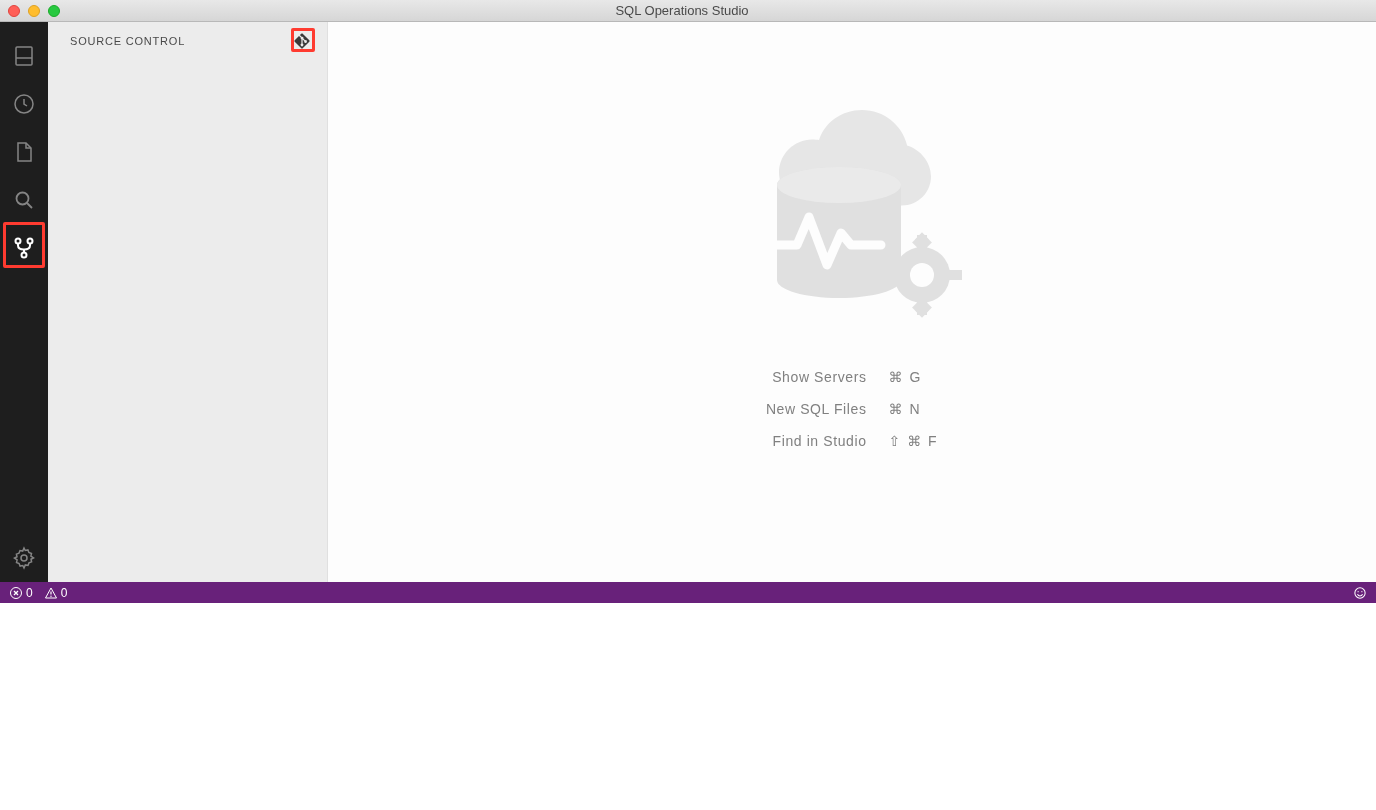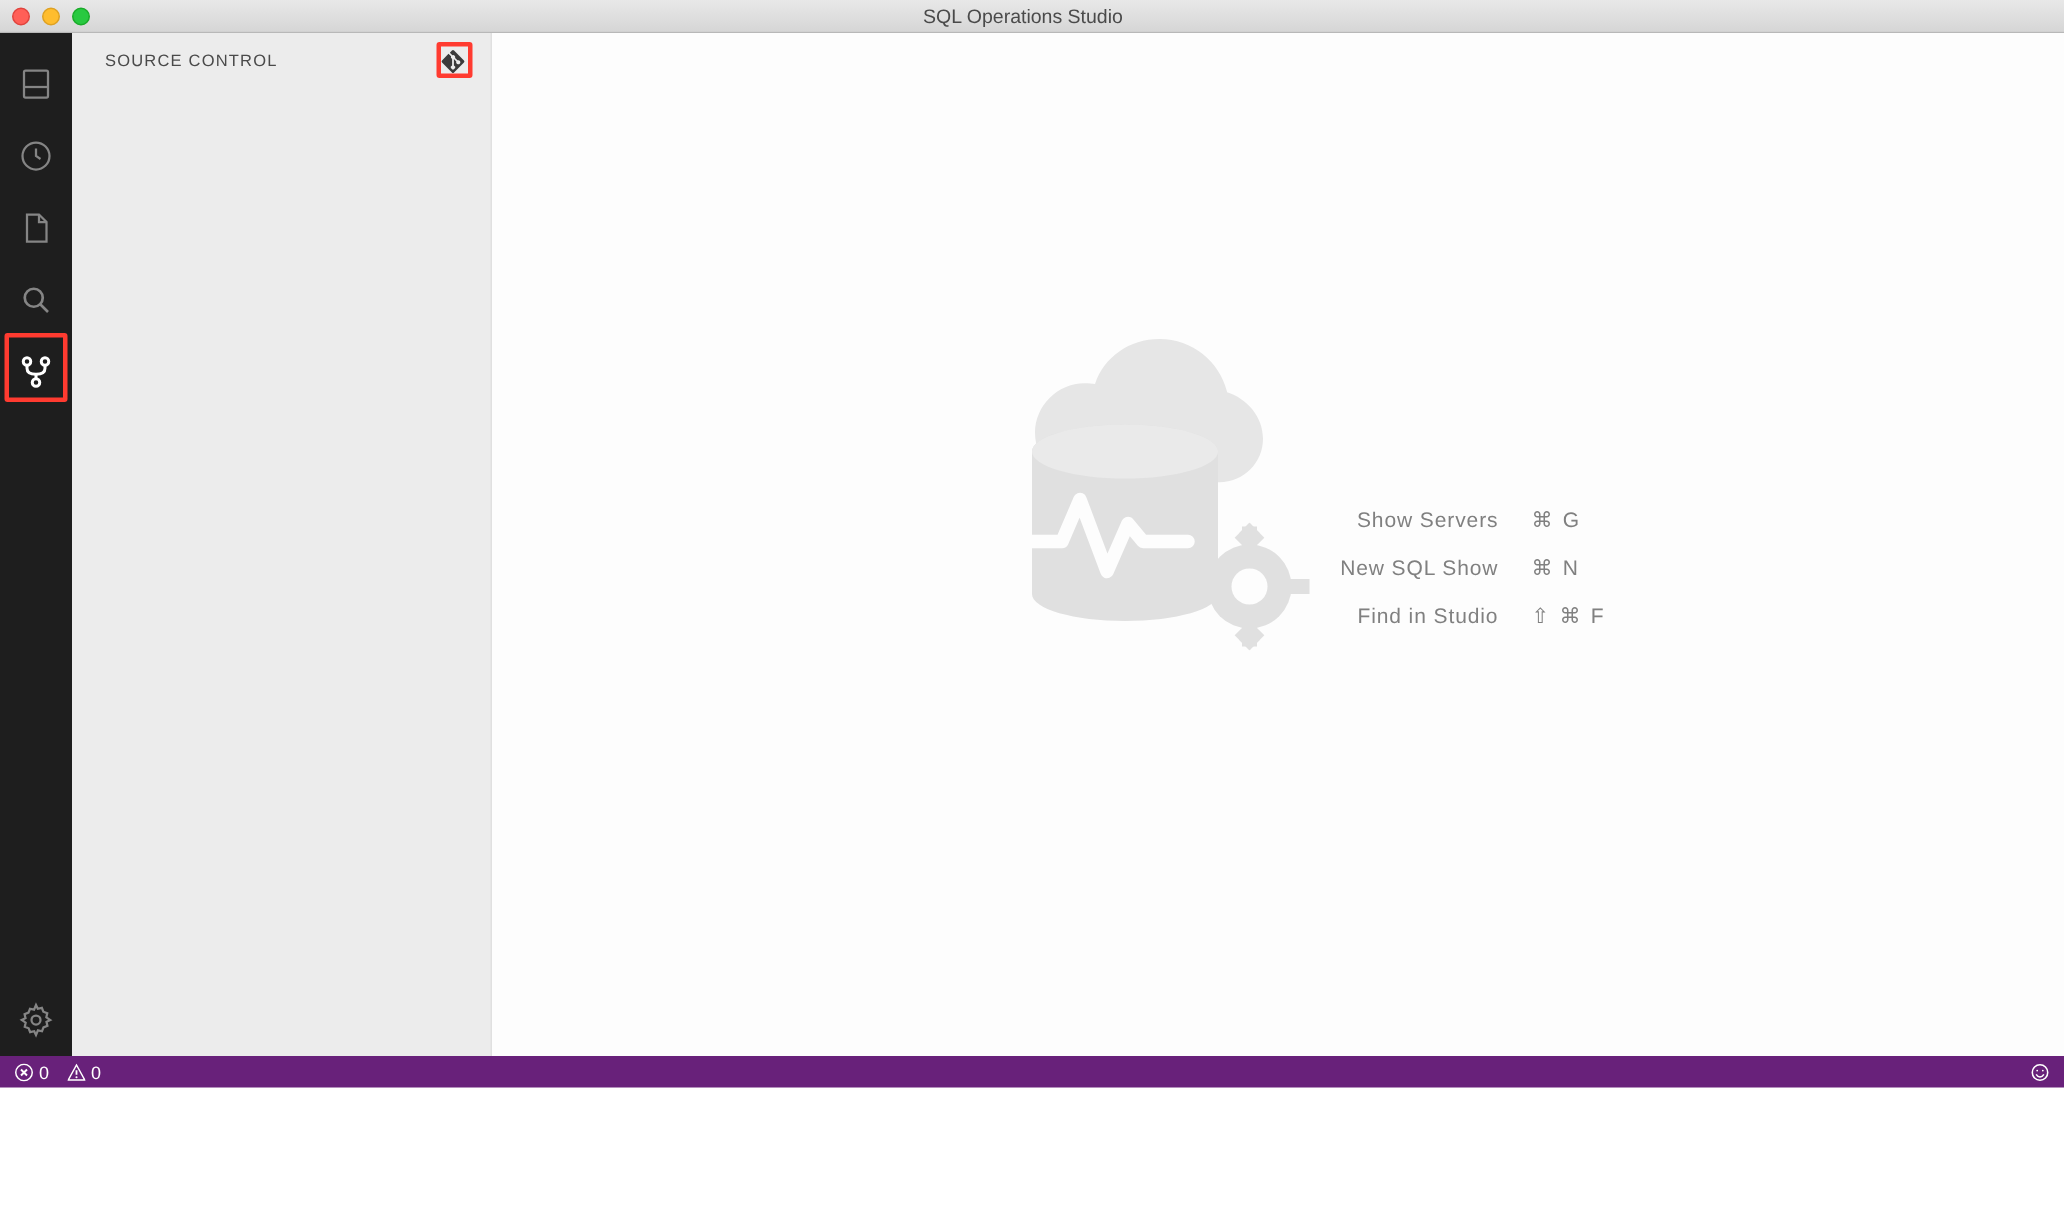--- a/index.html
+++ b/index.html
@@ -36,21 +36,21 @@
     left: 0; right: 12px;
     text-align: center;
     font-size: 13px;
     color: #4a4a4a;
     font-weight: 400;
     pointer-events: none;
   }
   
   .main {
     display: flex;
-    height: 682px;
+    height: 560px;
   }
   
   .activity-bar {
     width: 48px;
     background: #1e1e1e;
     display: flex;
     flex-direction: column;
     align-items: center;
     padding-top: 10px;
   }
@@ -101,21 +101,21 @@
     padding: 14px 22px;
     font-size: 13px;
     color: #9a9a9a;
     line-height: 1.45;
   }
   
   .editor {
     flex: 1;
     background: #fdfdfd;
     display: flex;
-    flex-direction: row;
+    flex-direction: column;
     align-items: center;
     justify-content: center;
     position: relative;
   }
   .welcome-graphic {
     color: #e0e0e0;
     margin-top: -80px;
   }
   .welcome-graphic svg { width: 260px; height: 260px; }
   .shortcuts {
@@ -244,21 +244,21 @@
             <rect x="20" y="-30" width="10" height="14" transform="rotate(-45)"></rect>
             <rect x="-30" y="16" width="10" height="14" transform="rotate(-45)"></rect>
             <rect x="20" y="16" width="10" height="14" transform="rotate(45)"></rect>
           </g>
         </g>
       </svg>
     </div>
     <div class="shortcuts">
       <div class="label">Show Servers</div>
       <div class="keys">⌘ G</div>
-      <div class="label">New SQL Show</div>
+      <div class="label">New SQL Files</div>
       <div class="keys">⌘ N</div>
       <div class="label">Find in Studio</div>
       <div class="keys">⇧ ⌘ F</div>
     </div>
   </div>
 </div>
 
 <div class="statusbar">
   <div class="status-item">
     <svg viewBox="0 0 12 12" fill="currentColor">

